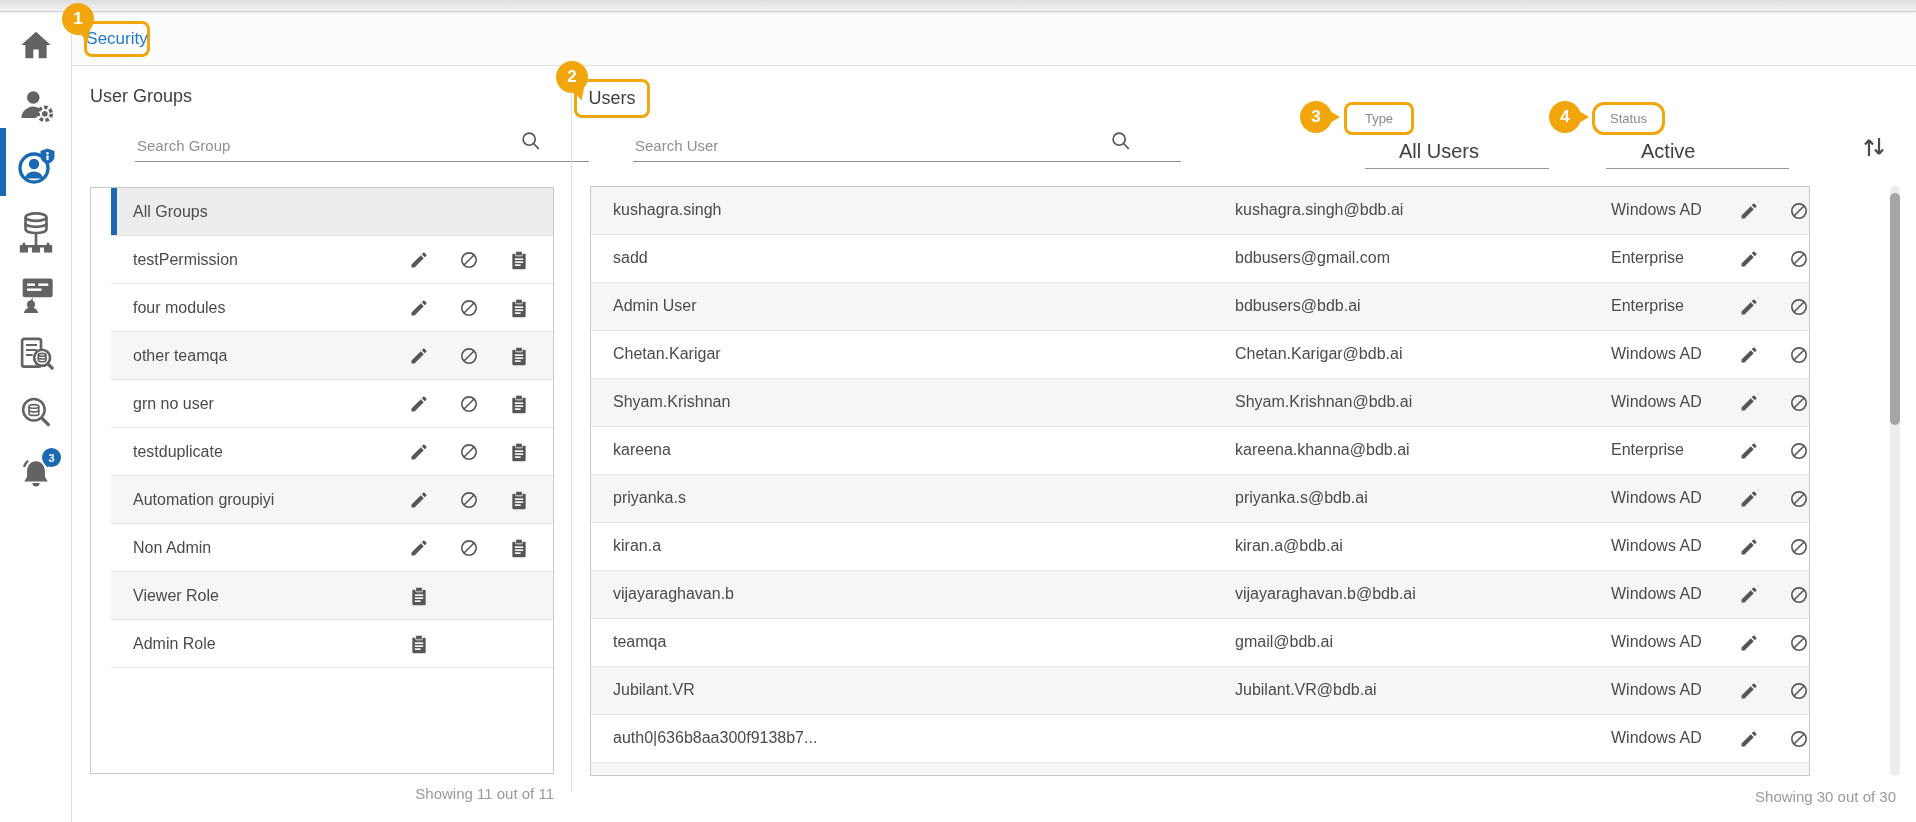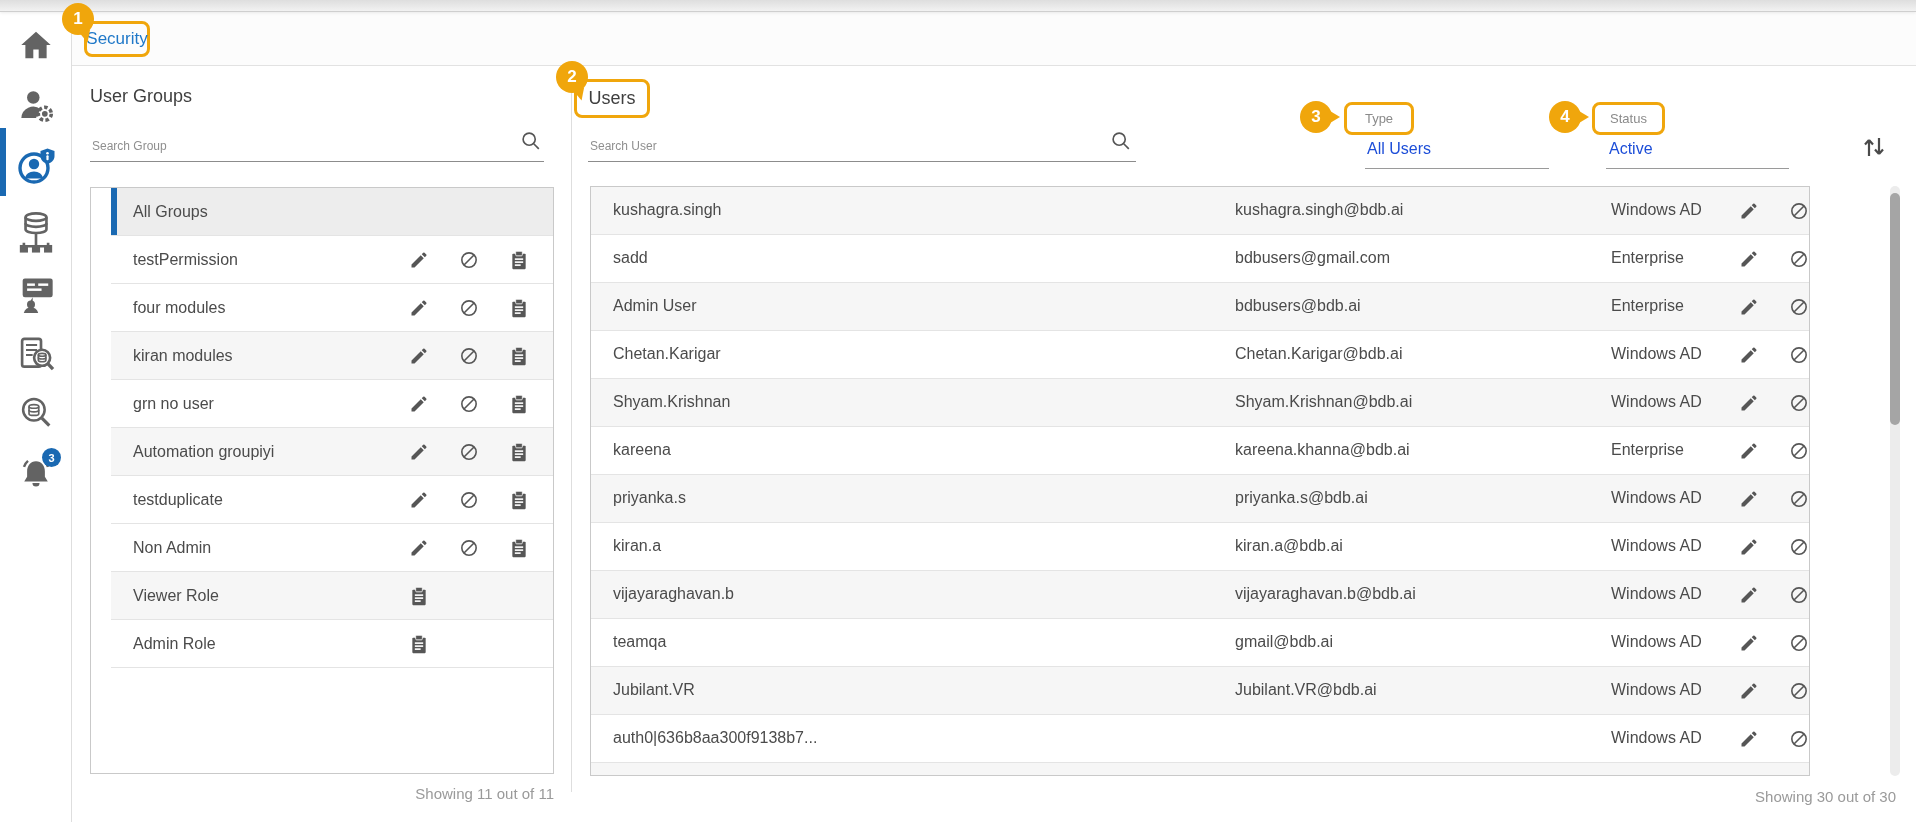--- a/index.html
+++ b/index.html
@@ -69,21 +69,21 @@
     display: flex; align-items: center; justify-content: center;
   }
   .callout-box.transparent { background: transparent; }
   .small-label { font-size: 13px; color: #8a8a8a; }
   
   .panel-divider { position: absolute; left: 571px; top: 66px; width: 1px; height: 726px; background: #dedede; }
   .panel-title { position: absolute; font-size: 18px; color: #3f3f3f; }
   .search-input {
     position: absolute; height: 32px; background: transparent;
     border: none; border-bottom: 1px solid #8c8c8c;
-    font-size: 12px; font-family: inherit; color: #4b4b4b; padding: 0 2px;
+    font-size: 15px; font-family: inherit; color: #4b4b4b; padding: 0 2px; margin-left: 45px;
   }
   .search-input::placeholder { color: #8f8f8f; }
   .search-glyph { position: absolute; width: 22px; height: 22px; cursor: pointer; }
   .footer-note { position: absolute; font-size: 15px; color: #9a9a9a; text-align: right; }
   
   .glist {
     position: absolute; left: 90px; top: 187px; width: 464px; height: 587px;
     border: 1px solid #c9c9c9; background: #fff; overflow: hidden; padding-left: 20px;
   }
   .grow {
@@ -91,21 +91,21 @@
     border-bottom: 1px solid #e4e4e4; background: #fff;
   }
   .grow.stripe { background: #f6f6f6; }
   .grow.selected { background: #ededed; }
   .grow .sel-bar { position: absolute; left: 0; top: 0; bottom: 0; width: 6px; background: #1a69b2; }
   .gname { margin-left: 22px; font-size: 16px; color: #4b4b4b; }
   .g-actions { position: absolute; left: 298px; top: 0; height: 48px; display: flex; align-items: center; gap: 30px; }
   .icon-btn { width: 20px; height: 20px; cursor: pointer; display: inline-flex; }
   .icon-btn svg { width: 100%; height: 100%; }
   
-  .filter-value { position: absolute; font-size: 16px; color: #1d4ed8; }
+  .filter-value { position: absolute; font-size: 20px; color: #404040; margin-left: 32px; }
   .filter-line { position: absolute; height: 1px; background: #9a9a9a; }
   .ulist {
     position: absolute; left: 590px; top: 186px; width: 1220px; height: 590px;
     border: 1px solid #c9c9c9; background: #fff; overflow: hidden;
   }
   .urow {
     position: relative; height: 48px; border-bottom: 1px solid #e4e4e4; background: #fff;
   }
   .urow.stripe { background: #f6f6f6; }
   .urow span.cell { position: absolute; top: 14px; font-size: 16px; color: #4b4b4b; white-space: nowrap; }
@@ -303,21 +303,21 @@
             <rect x="8" y="1.5" width="8" height="5.5" rx="1.2" fill="#565656" stroke="#fff"></rect>
             <rect x="7" y="10" width="10" height="1.9" fill="#fff"></rect>
             <rect x="7" y="13.6" width="10" height="1.9" fill="#fff"></rect>
             <rect x="7" y="17.2" width="7" height="1.9" fill="#fff"></rect>
           </svg>
       </span>
     </span>
   </div>
     <div class="grow stripe">
 
-    <span class="gname">kiran modules</span>
+    <span class="gname">other teamqa</span>
     <span class="g-actions">
       <span class="icon-btn">
         <svg viewBox="0 0 24 24" fill="#565656">
             <path d="M3 17.4V21h3.6L17.7 9.9l-3.6-3.6L3 17.4zM20.7 7a1.2 1.2 0 0 0 0-1.7l-2-2a1.2 1.2 0 0 0-1.7 0l-1.7 1.7 3.7 3.7L20.7 7z"></path>
           </svg>
       </span>
       <span class="icon-btn">
         <svg viewBox="0 0 24 24" fill="none" stroke="#565656" stroke-width="1.9">
             <circle cx="12" cy="12" r="8.6"></circle>
             <path d="M6 18 18 6"></path>
@@ -353,23 +353,23 @@
         <svg viewBox="0 0 24 24">
             <path fill="#565656" d="M5 4.5h14a1 1 0 0 1 1 1V22a1 1 0 0 1-1 1H5a1 1 0 0 1-1-1V5.5a1 1 0 0 1 1-1z"></path>
             <rect x="8" y="1.5" width="8" height="5.5" rx="1.2" fill="#565656" stroke="#fff"></rect>
             <rect x="7" y="10" width="10" height="1.9" fill="#fff"></rect>
             <rect x="7" y="13.6" width="10" height="1.9" fill="#fff"></rect>
             <rect x="7" y="17.2" width="7" height="1.9" fill="#fff"></rect>
           </svg>
       </span>
     </span>
   </div>
-    <div class="grow stripe">
-
-    <span class="gname">Automation groupiyi</span>
+    <div class="grow">
+
+    <span class="gname">testduplicate</span>
     <span class="g-actions">
       <span class="icon-btn">
         <svg viewBox="0 0 24 24" fill="#565656">
             <path d="M3 17.4V21h3.6L17.7 9.9l-3.6-3.6L3 17.4zM20.7 7a1.2 1.2 0 0 0 0-1.7l-2-2a1.2 1.2 0 0 0-1.7 0l-1.7 1.7 3.7 3.7L20.7 7z"></path>
           </svg>
       </span>
       <span class="icon-btn">
         <svg viewBox="0 0 24 24" fill="none" stroke="#565656" stroke-width="1.9">
             <circle cx="12" cy="12" r="8.6"></circle>
             <path d="M6 18 18 6"></path>
@@ -379,23 +379,23 @@
         <svg viewBox="0 0 24 24">
             <path fill="#565656" d="M5 4.5h14a1 1 0 0 1 1 1V22a1 1 0 0 1-1 1H5a1 1 0 0 1-1-1V5.5a1 1 0 0 1 1-1z"></path>
             <rect x="8" y="1.5" width="8" height="5.5" rx="1.2" fill="#565656" stroke="#fff"></rect>
             <rect x="7" y="10" width="10" height="1.9" fill="#fff"></rect>
             <rect x="7" y="13.6" width="10" height="1.9" fill="#fff"></rect>
             <rect x="7" y="17.2" width="7" height="1.9" fill="#fff"></rect>
           </svg>
       </span>
     </span>
   </div>
-    <div class="grow">
-
-    <span class="gname">testduplicate</span>
+    <div class="grow stripe">
+
+    <span class="gname">Automation groupiyi</span>
     <span class="g-actions">
       <span class="icon-btn">
         <svg viewBox="0 0 24 24" fill="#565656">
             <path d="M3 17.4V21h3.6L17.7 9.9l-3.6-3.6L3 17.4zM20.7 7a1.2 1.2 0 0 0 0-1.7l-2-2a1.2 1.2 0 0 0-1.7 0l-1.7 1.7 3.7 3.7L20.7 7z"></path>
           </svg>
       </span>
       <span class="icon-btn">
         <svg viewBox="0 0 24 24" fill="none" stroke="#565656" stroke-width="1.9">
             <circle cx="12" cy="12" r="8.6"></circle>
             <path d="M6 18 18 6"></path>
@@ -490,21 +490,21 @@
 </span>
 
 <div class="callout-badge pt-right" style="left:1300px; top:101px;">3</div>
 <div class="callout-box" style="left:1344px; top:102px; width:70px; height:33px;">
   <span class="small-label">Type</span>
 </div>
 <div class="filter-value" style="left:1367px; top:140px;">All Users</div>
 <div class="filter-line" style="left:1365px; top:168px; width:184px;"></div>
 
 <div class="callout-badge pt-right" style="left:1549px; top:101px;">4</div>
-<div class="callout-box" style="left:1592px; top:102px; width:73px; height:33px;">
+<div class="callout-box" style="left:1592px; top:102px; width:73px; height:33px;border-radius:12px;">
   <span class="small-label">Status</span>
 </div>
 <div class="filter-value" style="left:1609px; top:140px;">Active</div>
 <div class="filter-line" style="left:1606px; top:168px; width:183px;"></div>
 
 <span class="sort-glyph">
   <svg viewBox="0 0 28 30" fill="none" stroke="#4a4a4a" stroke-width="2.2">
     <path d="M9 24V8M9 8l-4 4.5M9 8l4 4.5"></path>
     <path d="M19 6v16M19 22l-4-4.5M19 22l4-4.5"></path>
   </svg>

